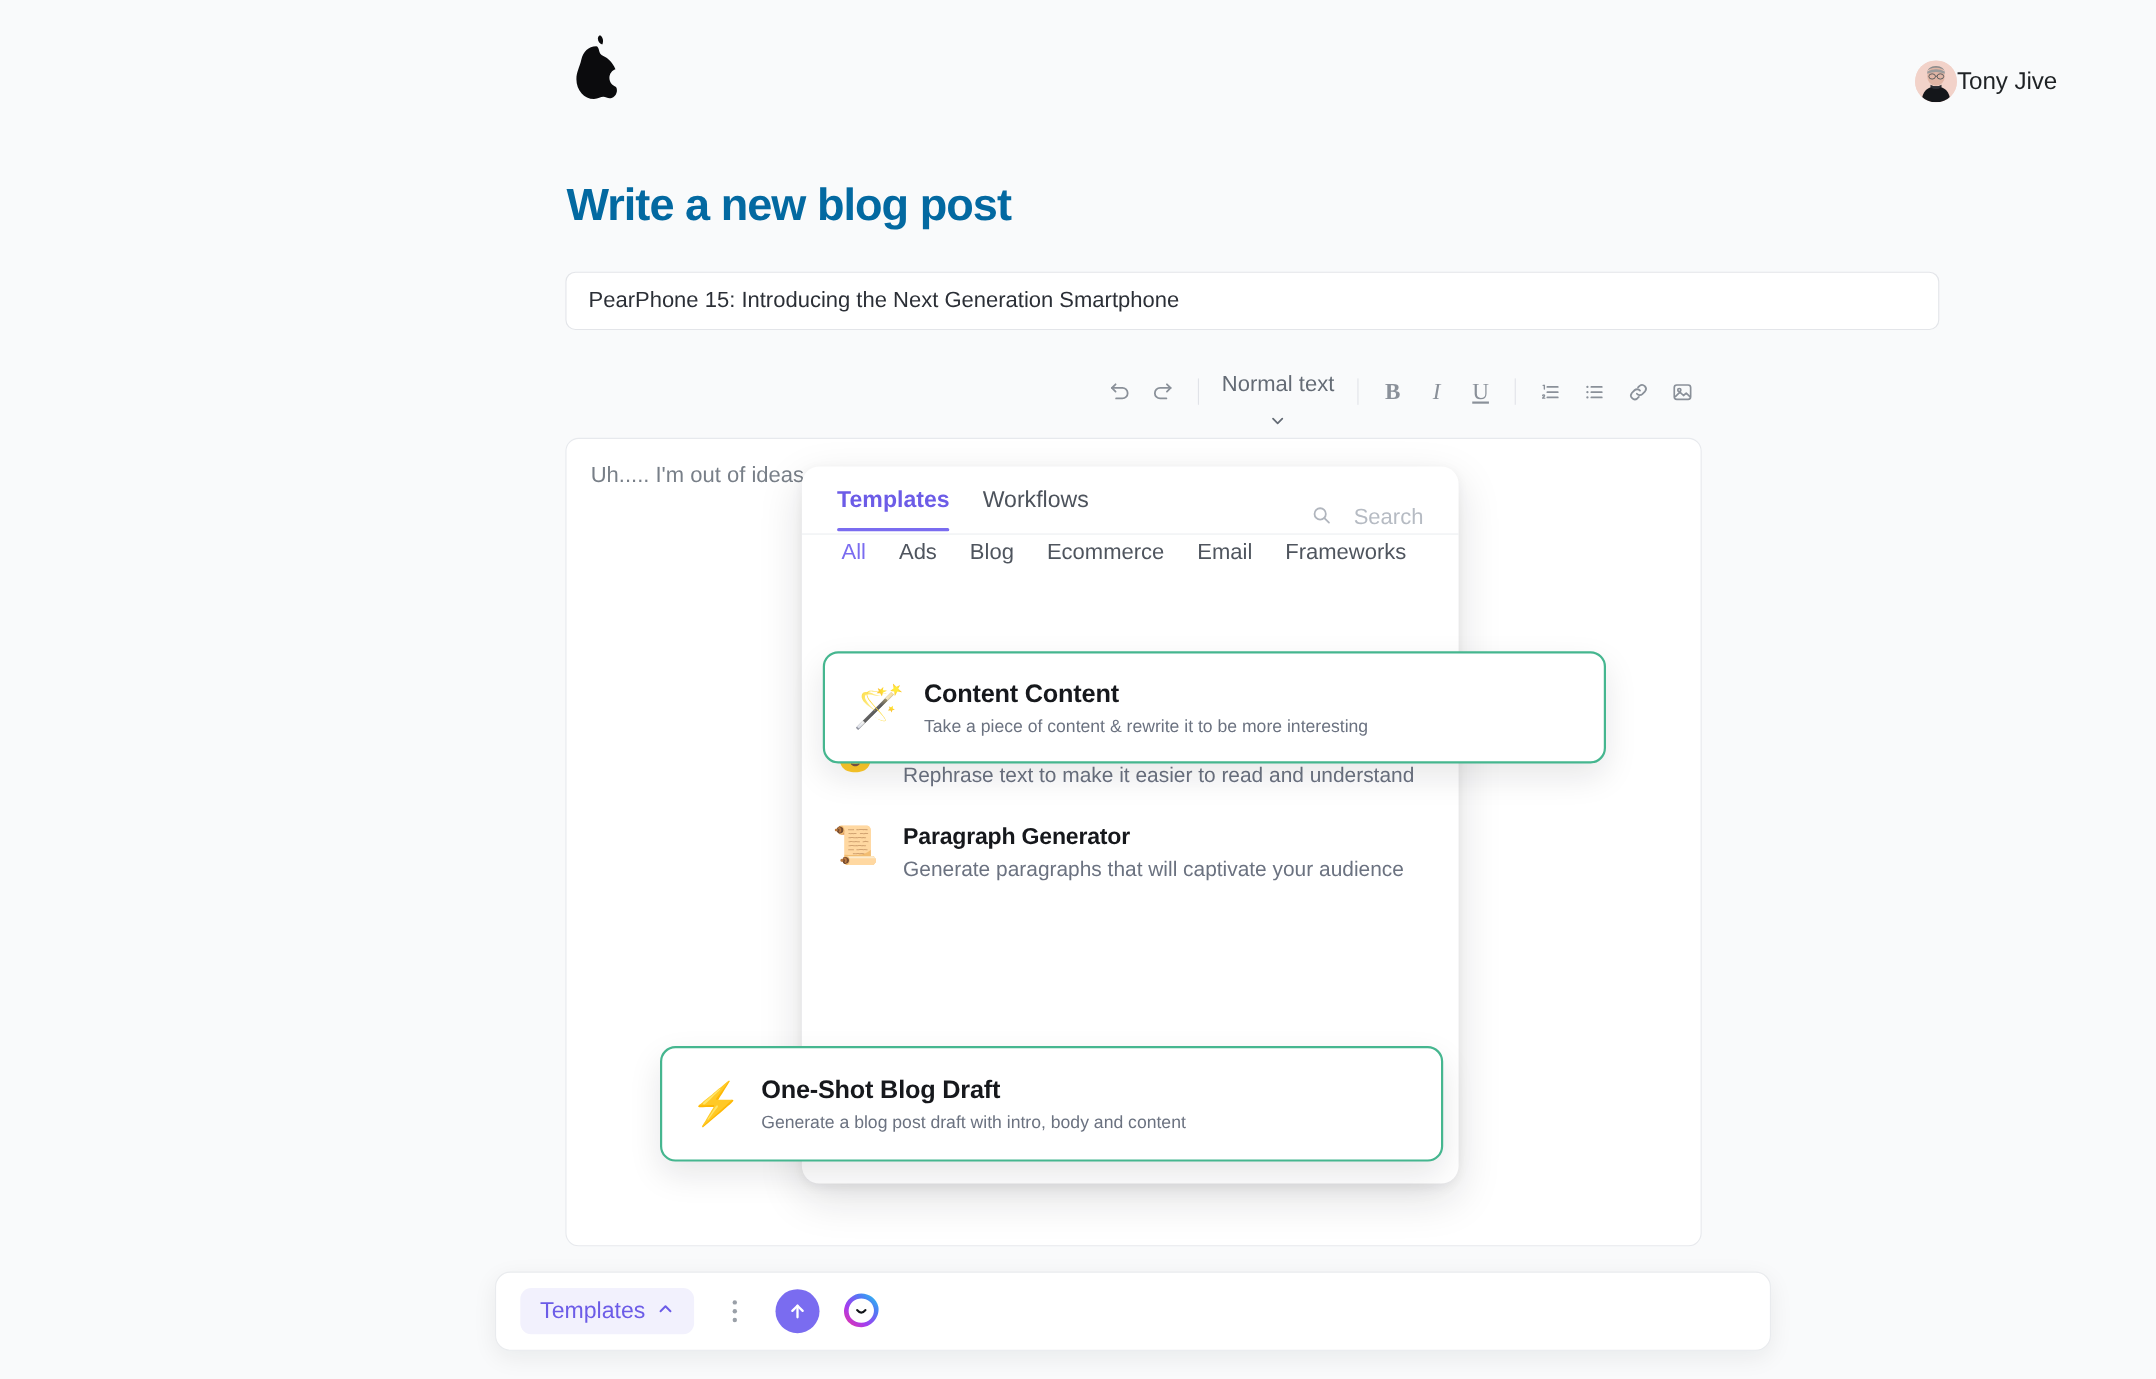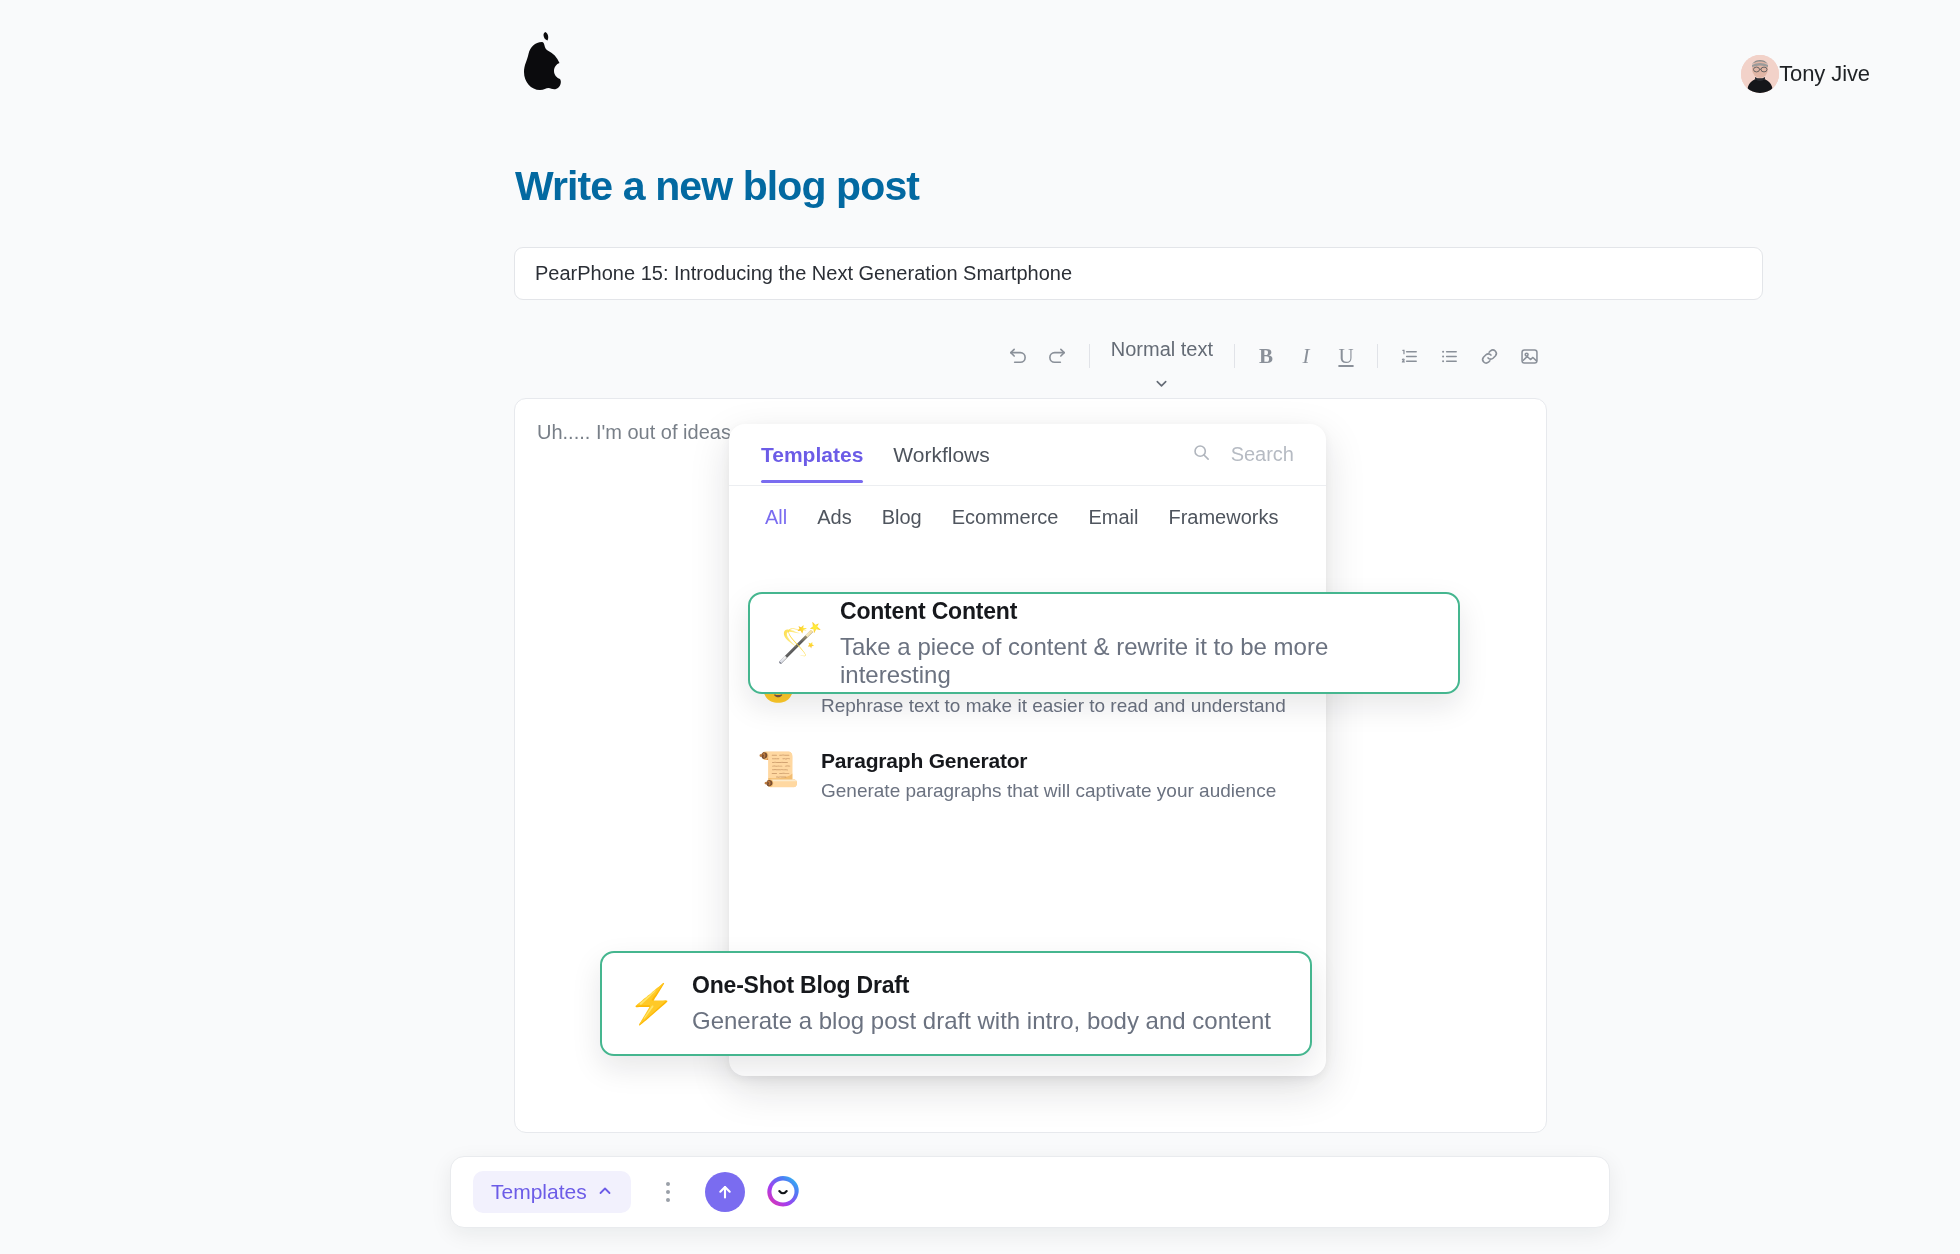--- a/index.html
+++ b/index.html
@@ -201,36 +201,35 @@
     border-radius: 2px;
     background: #7a6cf0;
   }
 
   .panel-search {
     margin-left: auto;
     display: flex;
     align-items: center;
     gap: 20px;
     position: relative;
-    top: 0;
+    top: 16px;
   }
   .panel-search .ph {
     font-size: 20px;
     color: #b6bbc3;
   }
 
   
   .chips {
     position: absolute;
     left: 0;
     top: 62px;
     width: 100%;
     height: 62px;
     display: flex;
-    align-items: center;
     padding: 0 24px;
     gap: 6px;
   }
   .chip {
     font-size: 20px;
     color: #4f555e;
     padding: 5px 12px;
     border-radius: 8px;
     cursor: pointer;
   }
@@ -297,21 +296,21 @@
 
   .hl-one-shot {
     left: 600px;
     top: 951px;
     width: 712px;
     height: 105px;
   }
 
   .tpl-card-hl .tpl-emoji { font-size: 38px; padding-top: 0; }
   .tpl-card-hl .tpl-title { font-size: 23px; }
-  .tpl-card-hl .tpl-desc  { font-size: 24px; margin-top: 8px; }
+  .tpl-card-hl .tpl-desc  { font-size: 16px; margin-top: 8px; }
 
   
   .prompt-bar {
     position: absolute;
     left: 450px;
     top: 1156px;
     width: 1160px;
     height: 72px;
     background: #ffffff;
     border: 1px solid #e9ebee;

